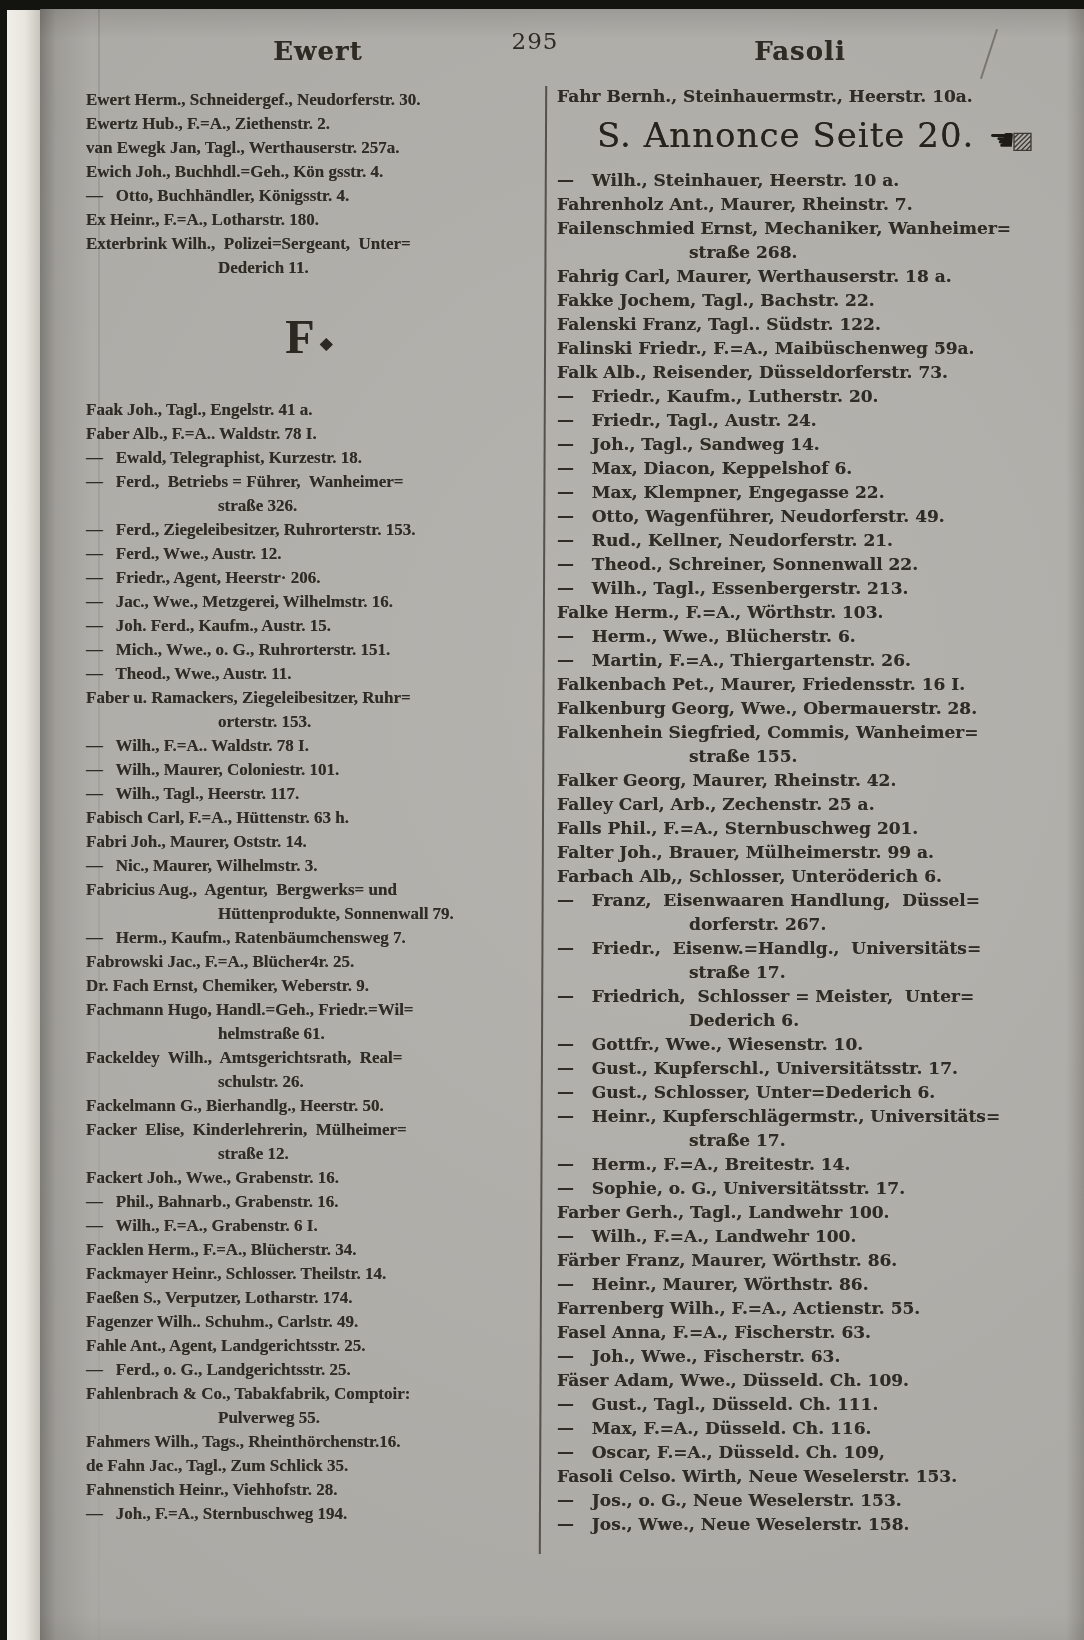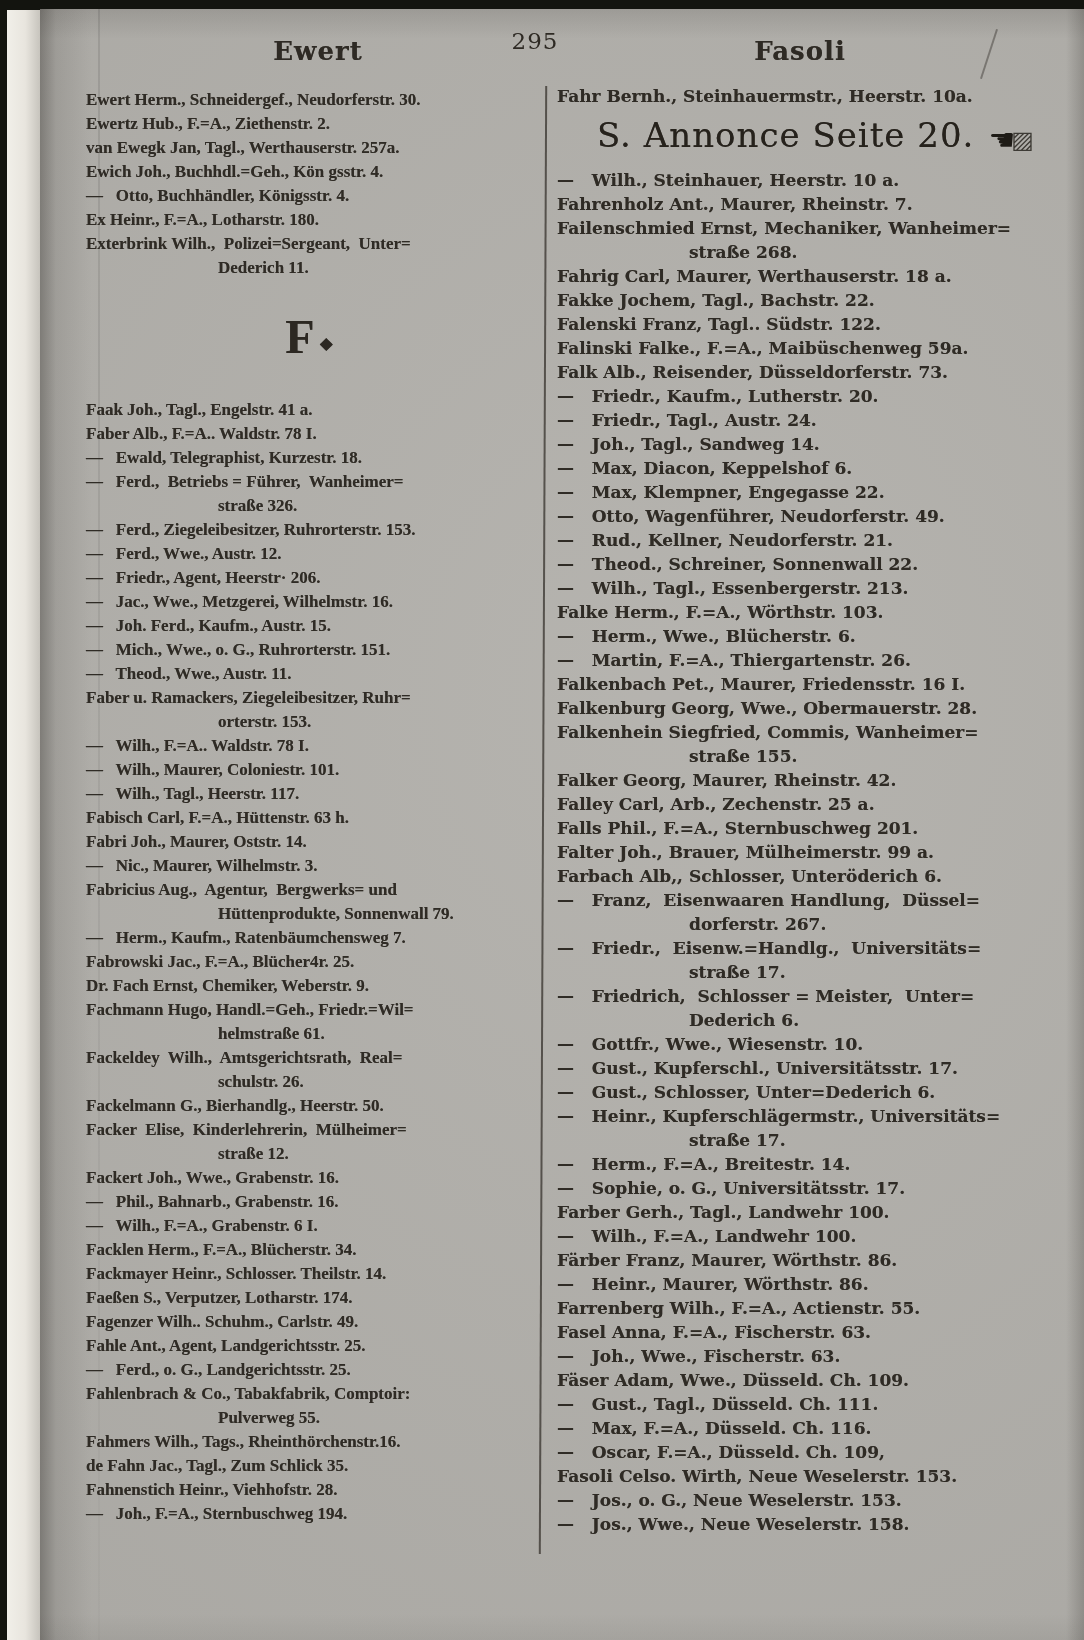--- a/index.html
+++ b/index.html
@@ -264,21 +264,21 @@
       <div class="entry">
         <div class="line">Fahrig Carl, Maurer, Werthauserstr. 18 a.</div>
       </div>
       <div class="entry">
         <div class="line">Fakke Jochem, Tagl., Bachstr. 22.</div>
       </div>
       <div class="entry">
         <div class="line">Falenski Franz, Tagl.. Südstr. 122.</div>
       </div>
       <div class="entry">
-        <div class="line">Falinski Falke., F.=A., Maibüschenweg 59a.</div>
+        <div class="line">Falinski Friedr., F.=A., Maibüschenweg 59a.</div>
       </div>
       <div class="entry">
         <div class="line">Falk Alb., Reisender, Düsseldorferstr. 73.</div>
       </div>
       <div class="entry">
         <div class="line">—   Friedr., Kaufm., Lutherstr. 20.</div>
       </div>
       <div class="entry">
         <div class="line">—   Friedr., Tagl., Austr. 24.</div>
       </div>

